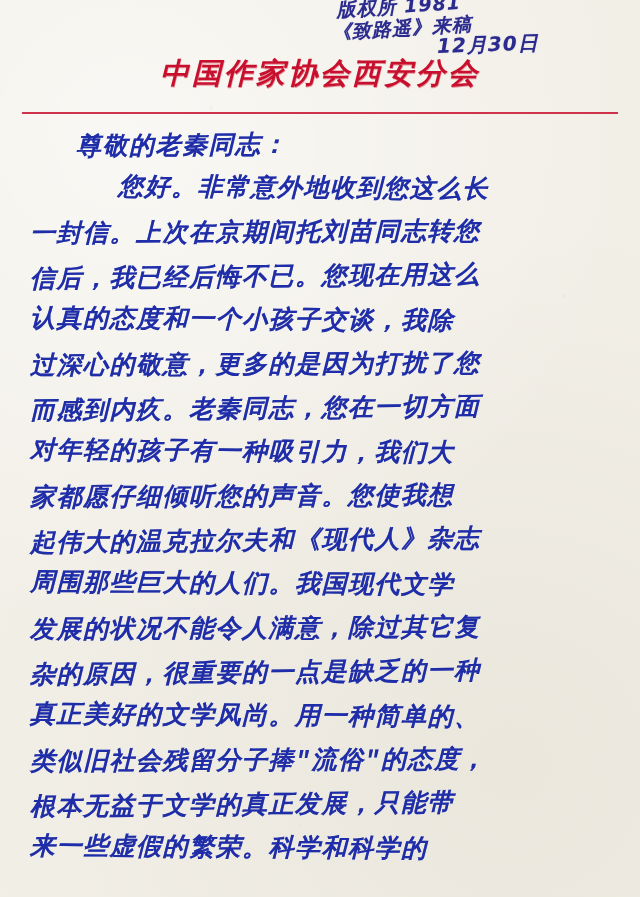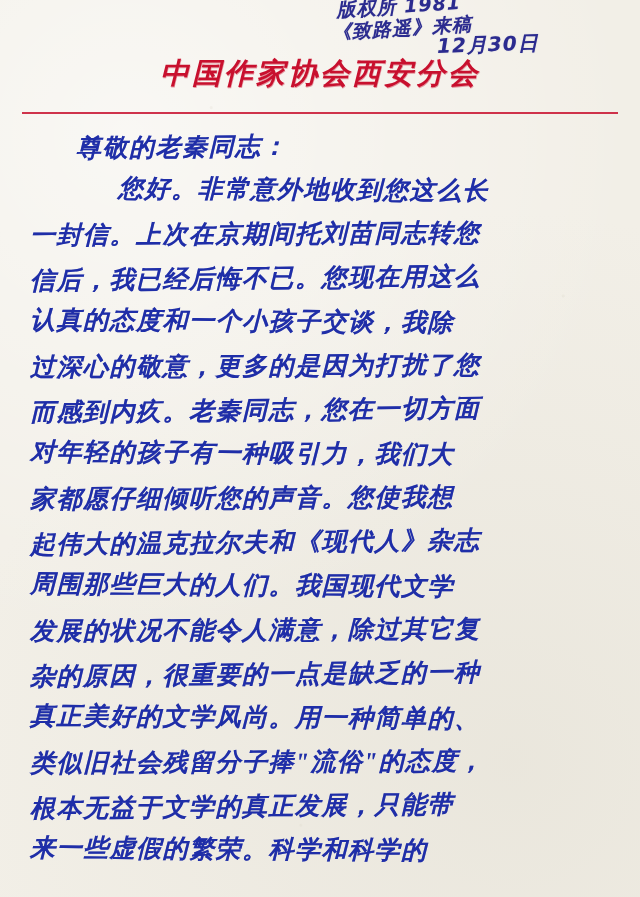--- a/index.html
+++ b/index.html
@@ -91,21 +91,21 @@
     background: #c8102e;
     opacity: 0.85;
   }
   
   .body-text {
     position: absolute;
     top: 124px;
     left: 30px;
     width: 588px;
     color: #1f2ea8;
-    font-family: Liberation Serif, serif;
+    font-family: Liberation Mono, monospace;
     font-size: 25px;
     font-style: italic;
     font-weight: 600;
     line-height: 44px;
     letter-spacing: 1.5px;
     text-shadow: 0 0 0.6px rgba(31,46,168,0.45);
   }
   .body-text .ln {
     display: block;
     white-space: nowrap;

